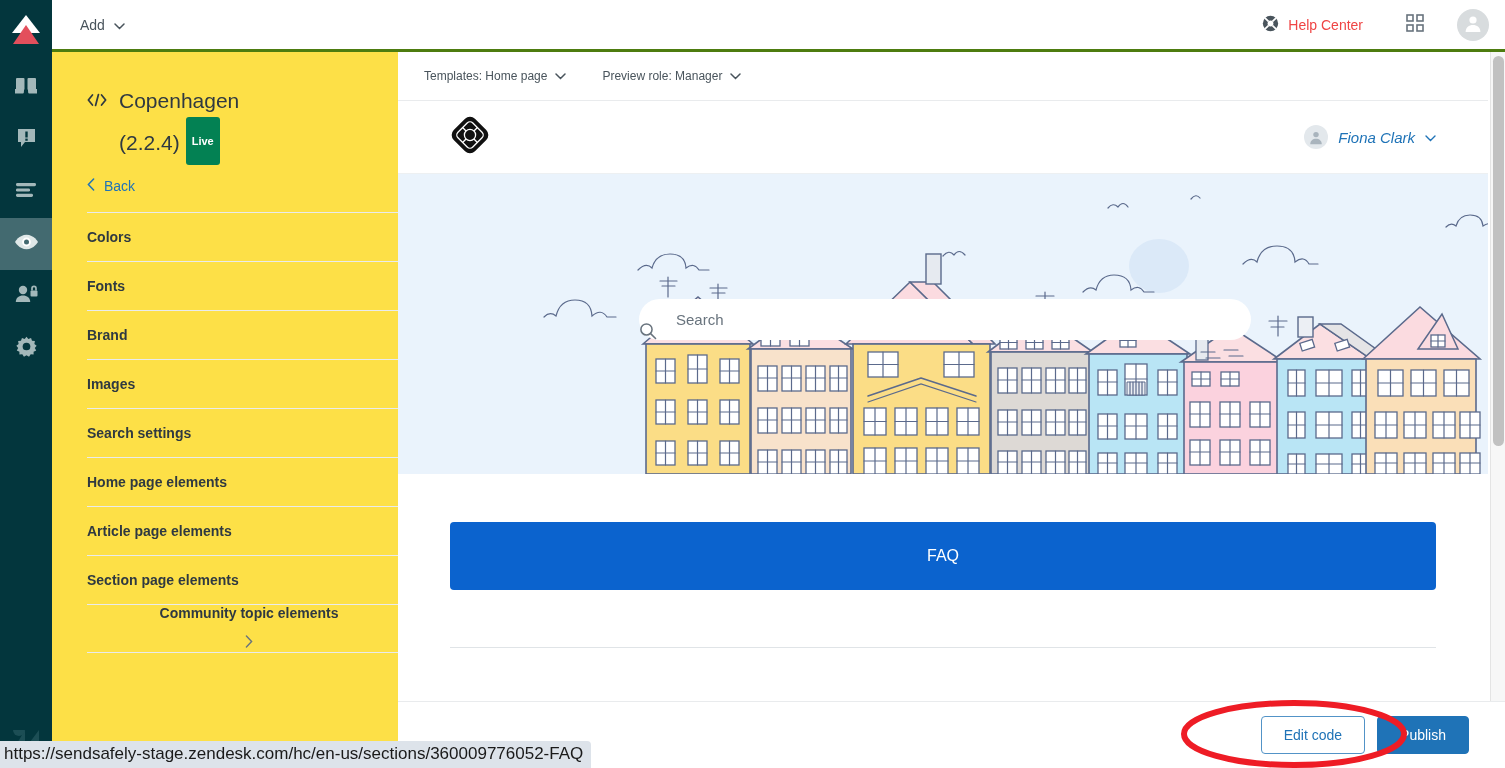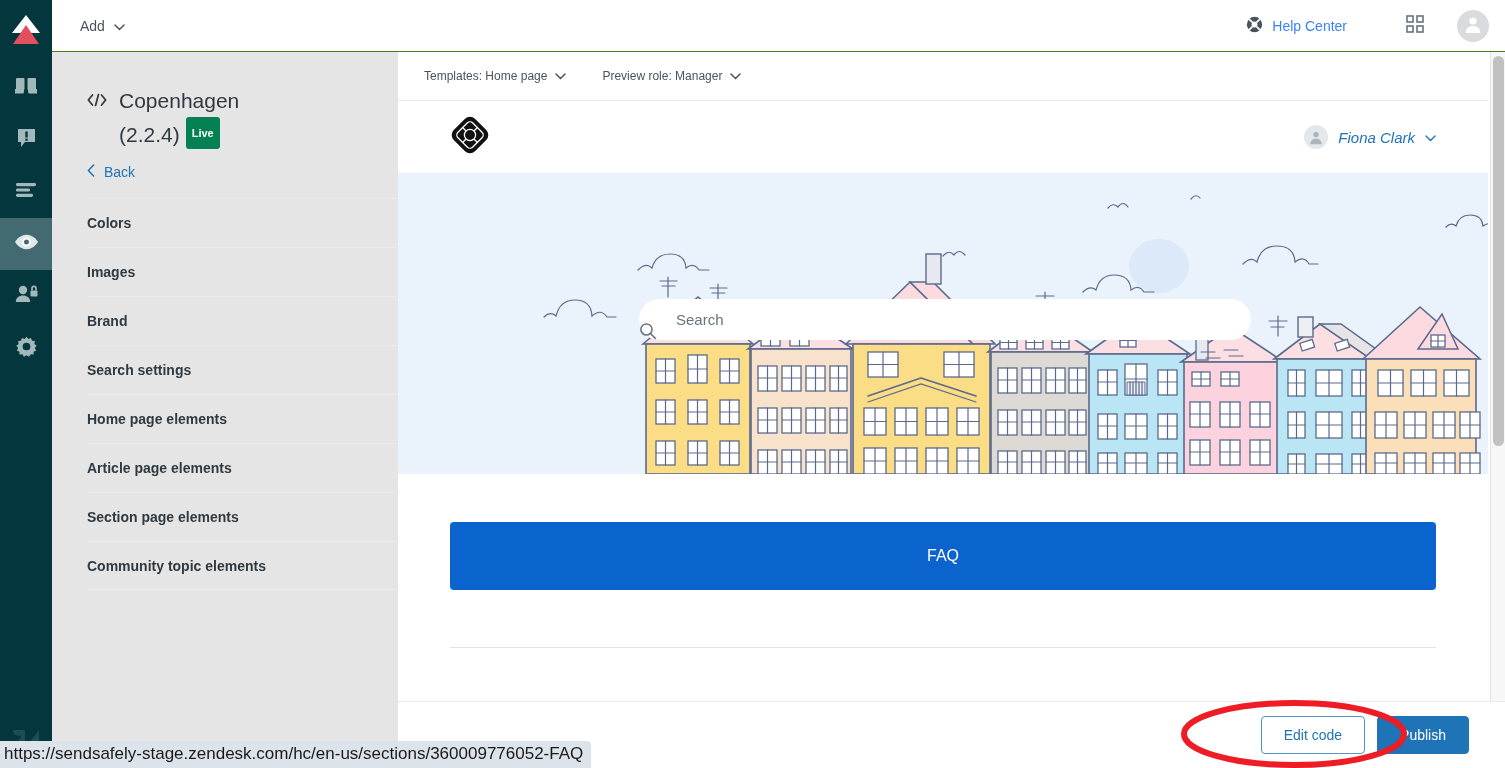--- a/index.html
+++ b/index.html
@@ -25,69 +25,69 @@
     width: 52px; height: 52px; display: flex; align-items: center; justify-content: center;
     cursor: pointer;
   }
   .rail-item.active { background: #436a70; }
   .rail-bottom { position: absolute; bottom: 6px; left: 0; width: 52px; height: 48px;
     display:flex; align-items:center; justify-content:center; }
 
   
   .topbar {
     position: absolute; left: 52px; top: 0; width: 1453px; height: 52px;
-    background: #fff; border-bottom: 1px solid #4d7c0f;
+    background: #fff; border-bottom: 3px solid #4d7c0f;
     display: flex; align-items: center;
   }
   .add-menu {
     margin-left: 28px; display: flex; align-items: center; gap: 9px;
     font-size: 14px; color: #49545c; cursor: pointer;
   }
   .topbar-right {
     margin-left: auto; display: flex; align-items: center; gap: 0px; padding-right: 16px;
   }
   .help-center {
-    display: flex; align-items: center; gap: 9px; font-size: 14px; color: #3b82f6;
-    cursor: pointer; margin-right: 52px;
+    display: flex; align-items: center; gap: 9px; font-size: 14px; color: #ef4444;
+    cursor: pointer; margin-right: 36px;
   }
   .apps-btn { width: 32px; height: 32px; display:flex; align-items:center; justify-content:center; cursor:pointer; margin-right: 26px;}
   .avatar-top {
     width: 32px; height: 32px; border-radius: 50%; background: #d8dcde;
     display: flex; align-items: center; justify-content: center; cursor: pointer;
   }
 
   
   .sidebar {
     position: absolute; left: 52px; top: 52px; width: 395px; height: 716px;
-    background: #e5e5e5; border-right: 1px solid #e9ebed;
+    background: #fde047; border-right: 1px solid #e9ebed;
     padding: 0 35px; overflow: hidden;
   }
   .theme-title {
     display: flex; align-items: flex-start; gap: 12px;
     margin-top: 33px;
   }
   .code-icon { flex: 0 0 auto; margin-top: 8px; }
   .theme-name {
     font-size: 21px; color: #2f3941; line-height: 32px; font-weight: 400;
   }
   .live-badge {
     display: inline-block; background: #038153; color: #fff;
-    font-size: 11px; font-weight: bold; padding: 10px 6px; border-radius: 3px;
+    font-size: 11px; font-weight: bold; padding: 18px 6px; border-radius: 3px;
     vertical-align: 5px; margin-left: 6px; line-height: 12px;
   }
   .back-link {
     display: flex; align-items: center; gap: 9px;
     margin-top: 13px; color: #1f73b7; font-size: 14px; cursor: pointer;
   }
   .menu-list { margin-top: 18px; }
   .menu-item {
     height: 49px; display: flex; align-items: center; justify-content: space-between;
     border-top: 1px solid #e9ebed; cursor: pointer;
   }
-  .menu-item:last-child { border-bottom: 1px solid #e9ebed; }
+  .menu-item:last-child { border-bottom: 1px solid #e9ebed; flex-direction: column; }
   .menu-label { font-size: 14px; font-weight: bold; color: #2f3941; }
   .chev { color: #68737d; }
 
   
   .preview {
     position: absolute; left: 398px; top: 52px; width: 1107px; height: 716px;
     background: #fff;
   }
   .preview-toolbar {
     height: 48px; display: flex; align-items: center; gap: 36px;
@@ -328,29 +328,37 @@
     <div class="menu-list">
       <div class="menu-item">
         <span class="menu-label">Colors</span>
         <span class="chev">
           <svg width="8" height="13" viewBox="0 0 8 13">
               <path d="M1.4 1 L6.6 6.5 L1.4 12" fill="none" stroke="#68737d" stroke-width="1.4" stroke-linecap="round"></path>
             </svg>
         </span>
       </div>
       <div class="menu-item">
-        <span class="menu-label">Images</span>
+        <span class="menu-label">Fonts</span>
         <span class="chev">
           <svg width="8" height="13" viewBox="0 0 8 13">
               <path d="M1.4 1 L6.6 6.5 L1.4 12" fill="none" stroke="#68737d" stroke-width="1.4" stroke-linecap="round"></path>
             </svg>
         </span>
       </div>
       <div class="menu-item">
         <span class="menu-label">Brand</span>
+        <span class="chev">
+          <svg width="8" height="13" viewBox="0 0 8 13">
+              <path d="M1.4 1 L6.6 6.5 L1.4 12" fill="none" stroke="#68737d" stroke-width="1.4" stroke-linecap="round"></path>
+            </svg>
+        </span>
+      </div>
+      <div class="menu-item">
+        <span class="menu-label">Images</span>
         <span class="chev">
           <svg width="8" height="13" viewBox="0 0 8 13">
               <path d="M1.4 1 L6.6 6.5 L1.4 12" fill="none" stroke="#68737d" stroke-width="1.4" stroke-linecap="round"></path>
             </svg>
         </span>
       </div>
       <div class="menu-item">
         <span class="menu-label">Search settings</span>
         <span class="chev">
           <svg width="8" height="13" viewBox="0 0 8 13">

